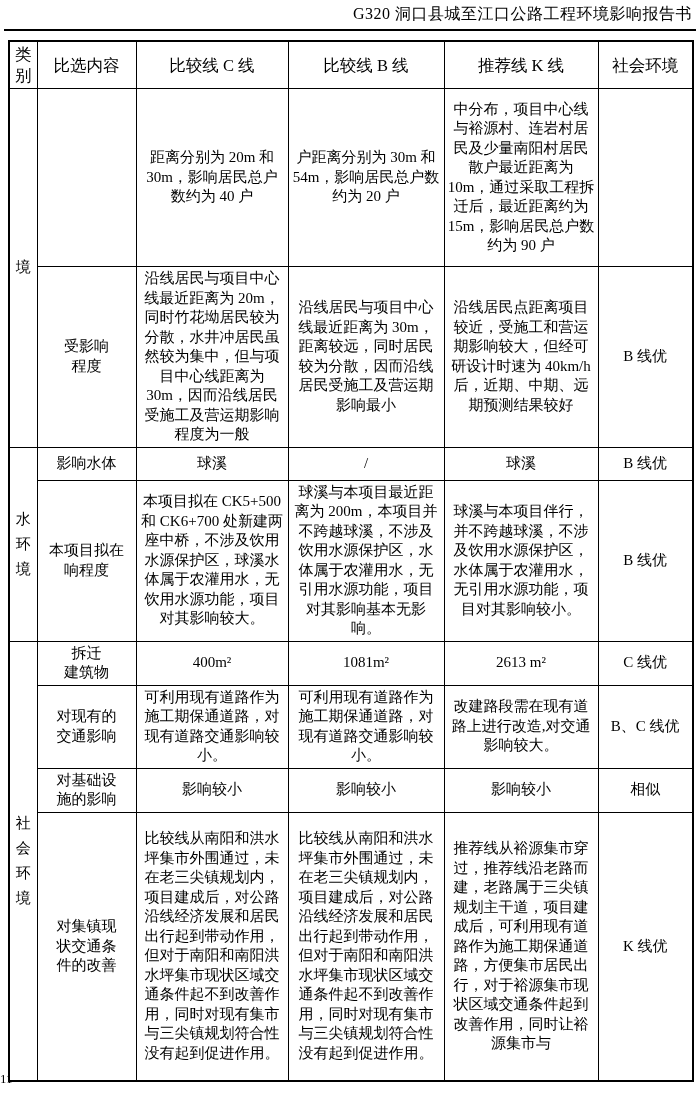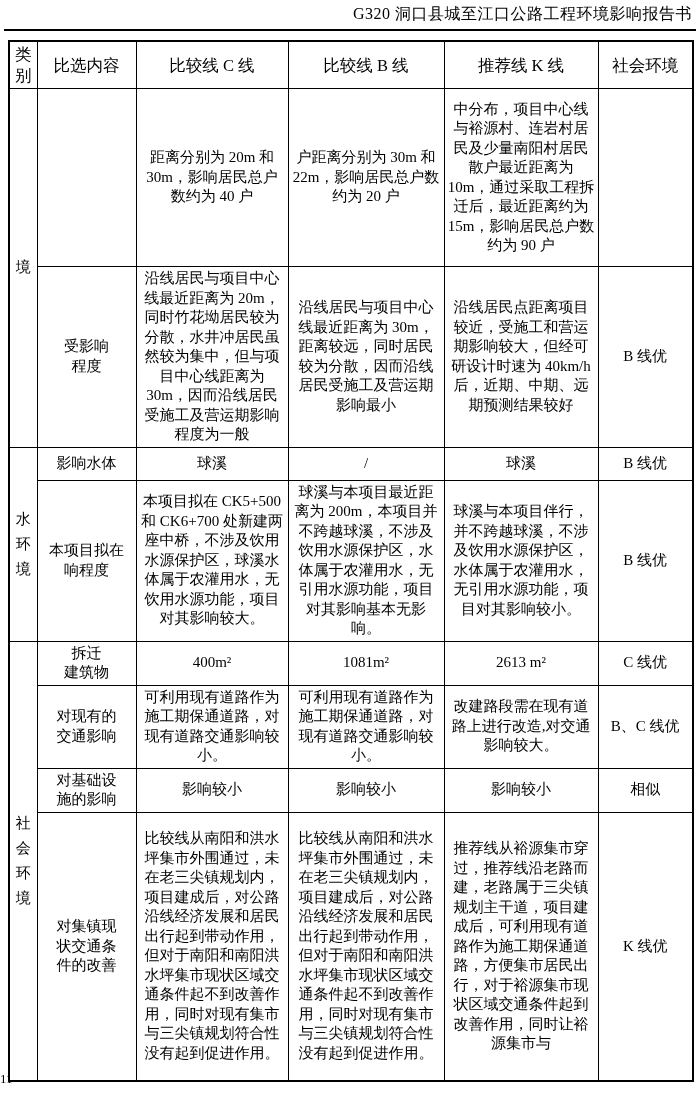--- a/index.html
+++ b/index.html
@@ -91,21 +91,21 @@
       <th>比较线 C 线</th>
       <th>比较线 B 线</th>
       <th>推荐线 K 线</th>
       <th>社会环境</th>
     </tr>
 
     <tr class="h-r1">
       <td class="cat vtop" rowspan="2"><span>境</span></td>
       <td class="item"></td>
       <td class="vtop">距离分别为 20m 和 30m，影响居民总户数约为 40 户</td>
-      <td class="vtop">户距离分别为 30m 和 22m，影响居民总户数约为 20 户</td>
+      <td class="vtop">户距离分别为 30m 和 54m，影响居民总户数约为 20 户</td>
       <td class="vtop">中分布，项目中心线与裕源村、连岩村居民及少量南阳村居民散户最近距离为 10m，通过采取工程拆迁后，最近距离约为 15m，影响居民总户数约为 90 户</td>
       <td></td>
     </tr>
 
     <tr class="h-r2">
       <td class="item">受影响
 程度</td>
       <td>沿线居民与项目中心线最近距离为 20m，同时竹花坳居民较为分散，水井冲居民虽然较为集中，但与项目中心线距离为 30m，因而沿线居民受施工及营运期影响程度为一般</td>
       <td>沿线居民与项目中心线最近距离为 30m，距离较远，同时居民较为分散，因而沿线居民受施工及营运期影响最小</td>
       <td>沿线居民点距离项目较近，受施工和营运期影响较大，但经可研设计时速为 40km/h 后，近期、中期、远期预测结果较好</td>

